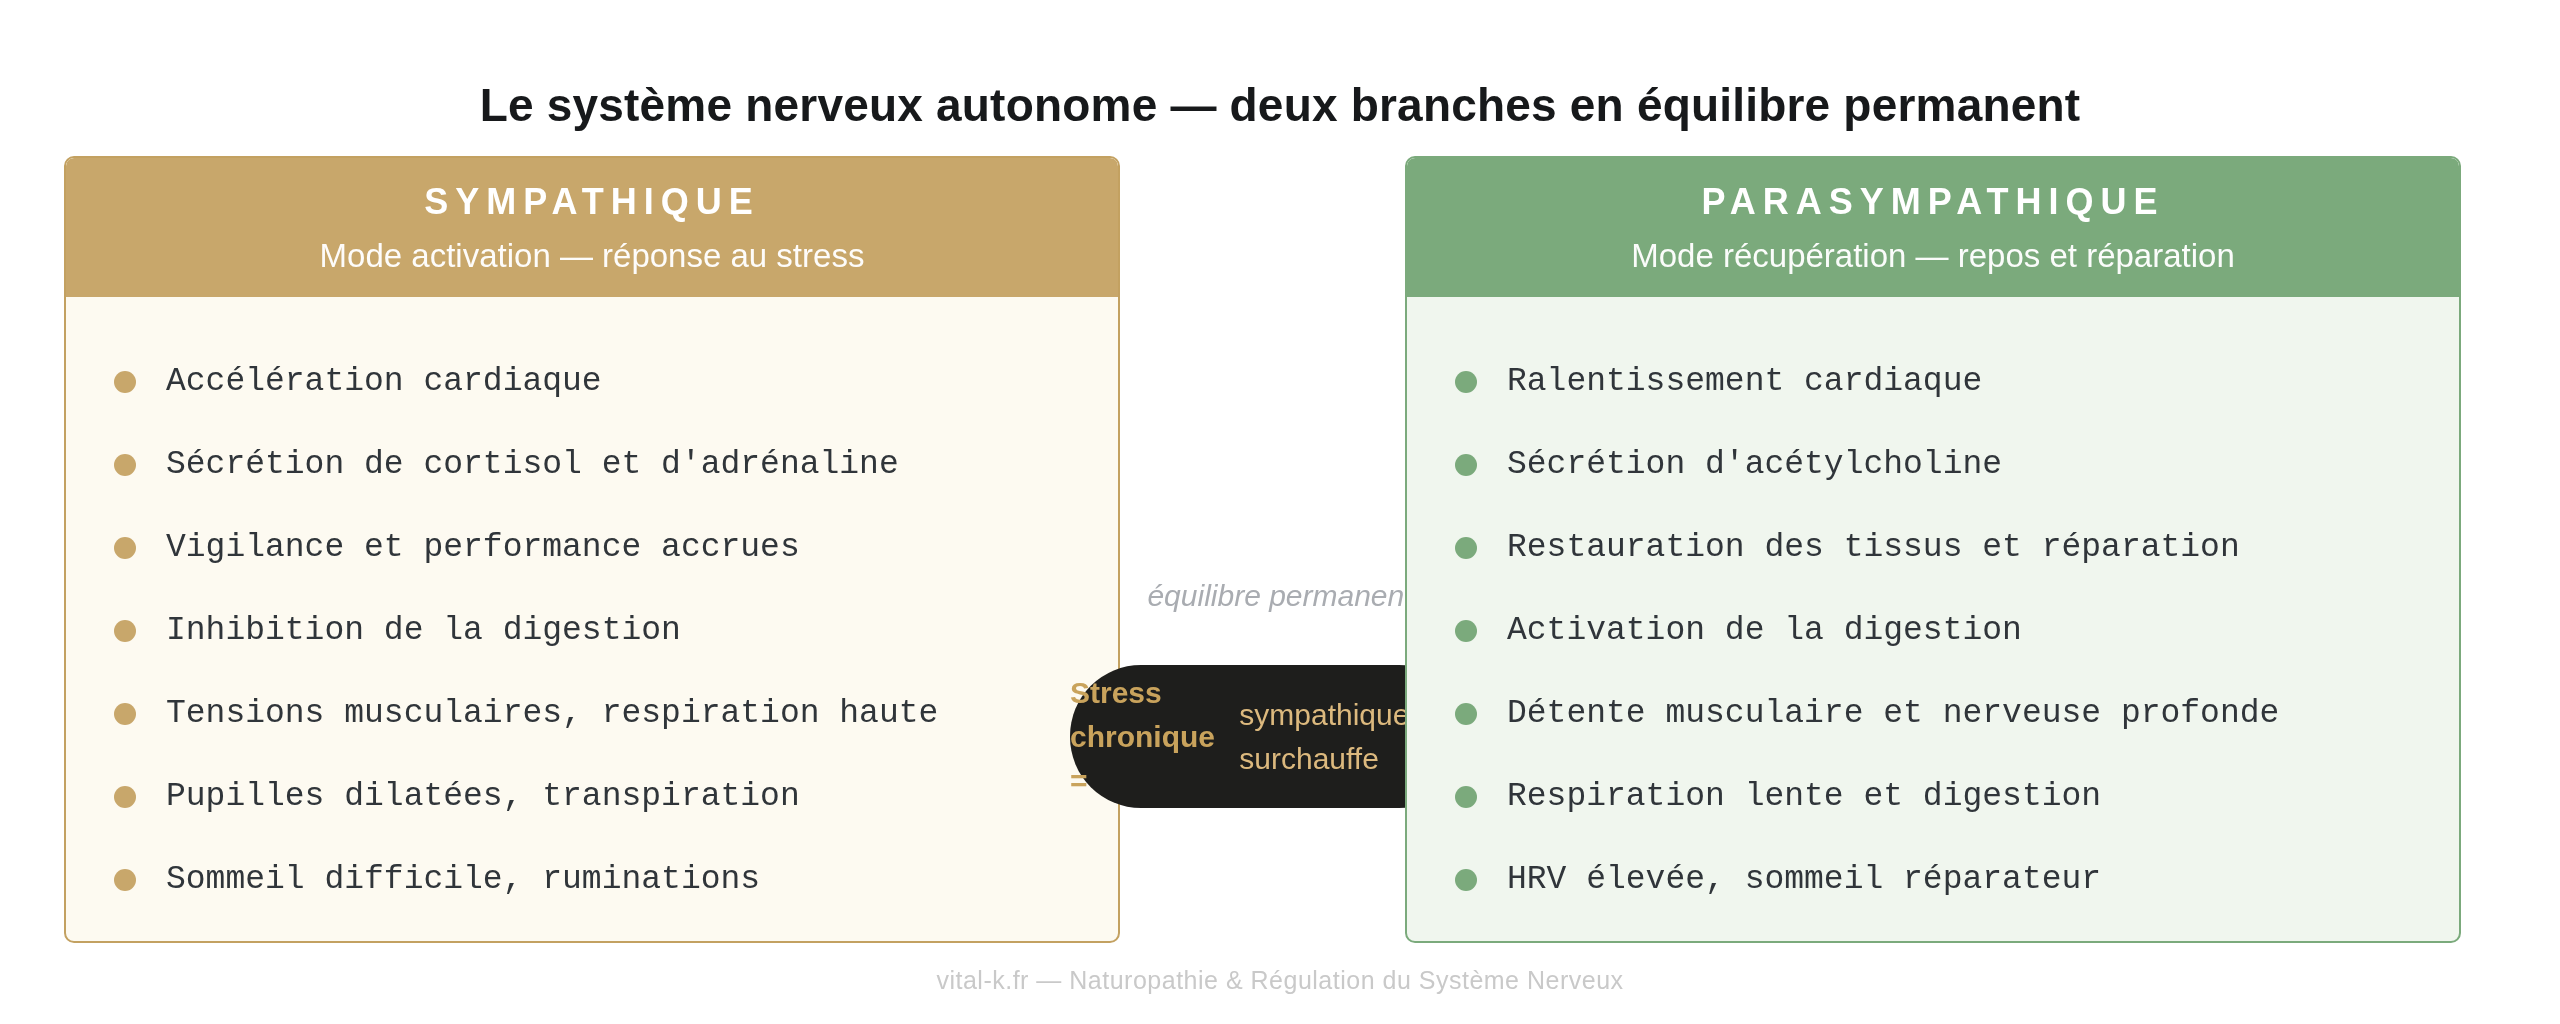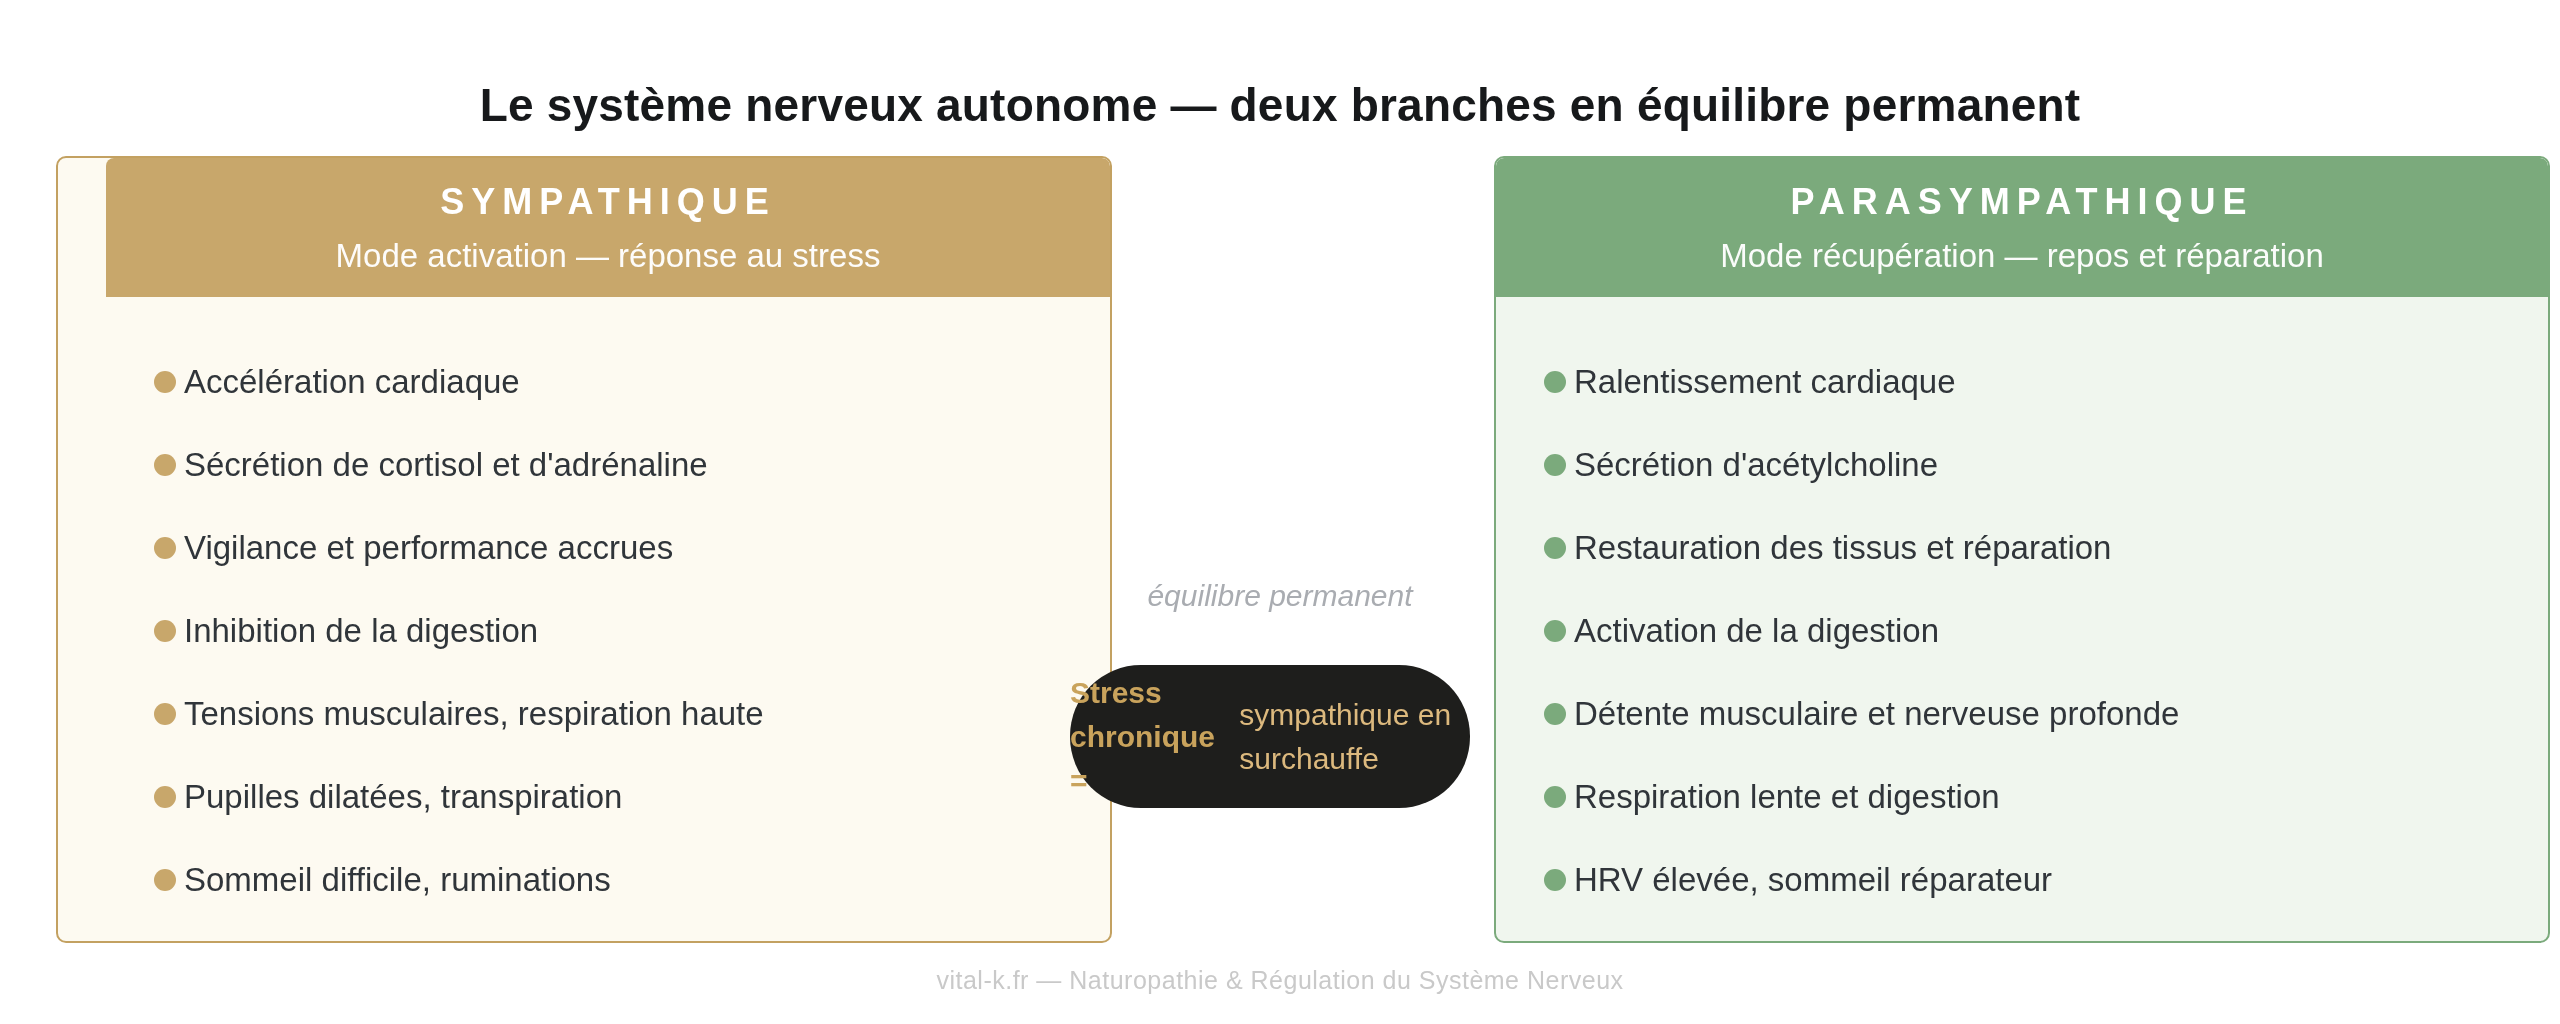--- a/index.html
+++ b/index.html
@@ -14,40 +14,40 @@
     position:absolute;top:47px;left:0;width:100%;
     text-align:center;font-size:46px;font-weight:bold;
     color:var(--title-color);letter-spacing:0.2px;
   }
 
   .panel{
     position:absolute;top:156px;width:1056px;height:787px;
     border-radius:10px;box-sizing:border-box;border:2px solid;
     overflow:hidden;
   }
-  .panel.sym{left:56px;background:var(--sym-bg);border-color:var(--sym-border);z-index:1;padding-left:48px;}
-  .panel.para{left:1494px;background:var(--para-bg);border-color:var(--para-border);z-index:3;}
+  .panel.sym{left:64px;background:var(--sym-bg);border-color:var(--sym-border);z-index:1;}
+  .panel.para{left:1405px;background:var(--para-bg);border-color:var(--para-border);z-index:3;}
 
   .panel-header{
     height:139px;display:flex;flex-direction:column;
     align-items:center;justify-content:center;gap:14px;
     border-radius:8px 8px 0 0;
   }
   .panel.sym .panel-header{background:var(--sym-header);}
   .panel.para .panel-header{background:var(--para-header);}
   .panel-title{
     color:var(--header-text);font-size:36px;font-weight:bold;letter-spacing:7px;
   }
   .panel-subtitle{
     color:var(--header-text);font-size:33px;font-weight:normal;opacity:0.97;
   }
 
   ul.item-list{list-style:none;margin:0;padding:43px 20px 0 48px;}
   ul.item-list li{
-    height:83px;display:flex;align-items:center;gap:8px;
+    height:83px;display:flex;align-items:center;gap:30px;font-family:Liberation Mono, monospace;
   }
   .bullet{
     width:22px;height:22px;border-radius:50%;flex:0 0 auto;
   }
   .panel.sym .bullet{background:var(--sym-bullet);}
   .panel.para .bullet{background:var(--para-bullet);}
   .item-label{
     font-size:33px;color:var(--item-color);
   }
 

